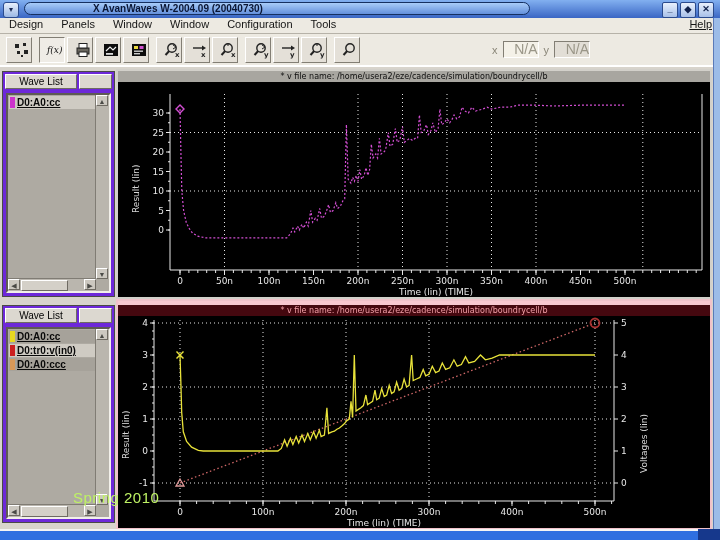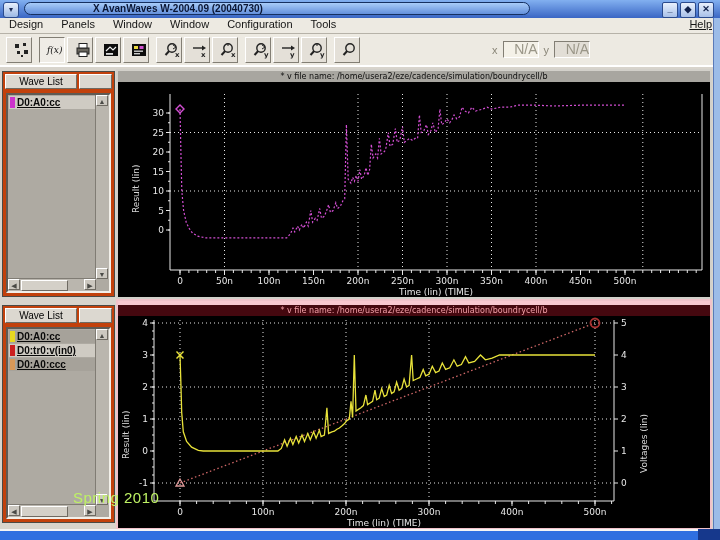--- a/index.html
+++ b/index.html
@@ -38,21 +38,21 @@
   .coords{position:absolute;left:492px;top:41px;display:flex;align-items:center;gap:5px;
           font-size:11px;color:#8a8678;}
   .coord-box{width:34px;height:15px;background:#f4f1e8;border:1px solid;border-color:#827e74 #ffffff #ffffff #827e74;
              font-size:14px;color:#9a9688;text-align:right;line-height:15px;}
   .coord-box.dim{background:#e2ded6;}
 
   
   .main{position:absolute;left:0;top:66px;width:720px;height:463px;background:#d8d4cc;border-top:1px solid #fff;box-sizing:border-box;}
 
   
-  .panel{position:absolute;left:2px;width:113px;background:#c2410c;border:1px solid #4a4a46;padding:2px;box-sizing:border-box;}
+  .panel{position:absolute;left:2px;width:113px;background:#6d28d9;border:1px solid #4a4a46;padding:2px;box-sizing:border-box;}
   #panel-top{top:4px;height:226px;}
   #panel-bottom{top:238px;height:218px;}
   .panel-header{display:flex;height:16px;}
   .wave-list-btn{width:72px;height:15px;background:#dcd8d0;border:1px solid;border-color:#ffffff #6e6a62 #6e6a62 #ffffff;
                  font-size:10px;text-align:center;line-height:13px;color:#000;box-sizing:border-box;white-space:nowrap;}
   .panel-header-fill{flex:1;height:15px;background:#dcd8d0;border:1px solid;border-color:#ffffff #6e6a62 #6e6a62 #ffffff;margin-left:2px;box-sizing:border-box;}
   .listbox{position:absolute;left:3px;right:3px;top:21px;bottom:3px;background:#aeaaa2;
            border:2px solid;border-color:#5e5a54 #f2f0ea #f2f0ea #5e5a54;}
   .list-rows{position:absolute;left:1px;top:1px;right:14px;}
   .list-row{height:13px;display:flex;align-items:center;font-size:10px;font-weight:bold;color:#0a0a0a;

